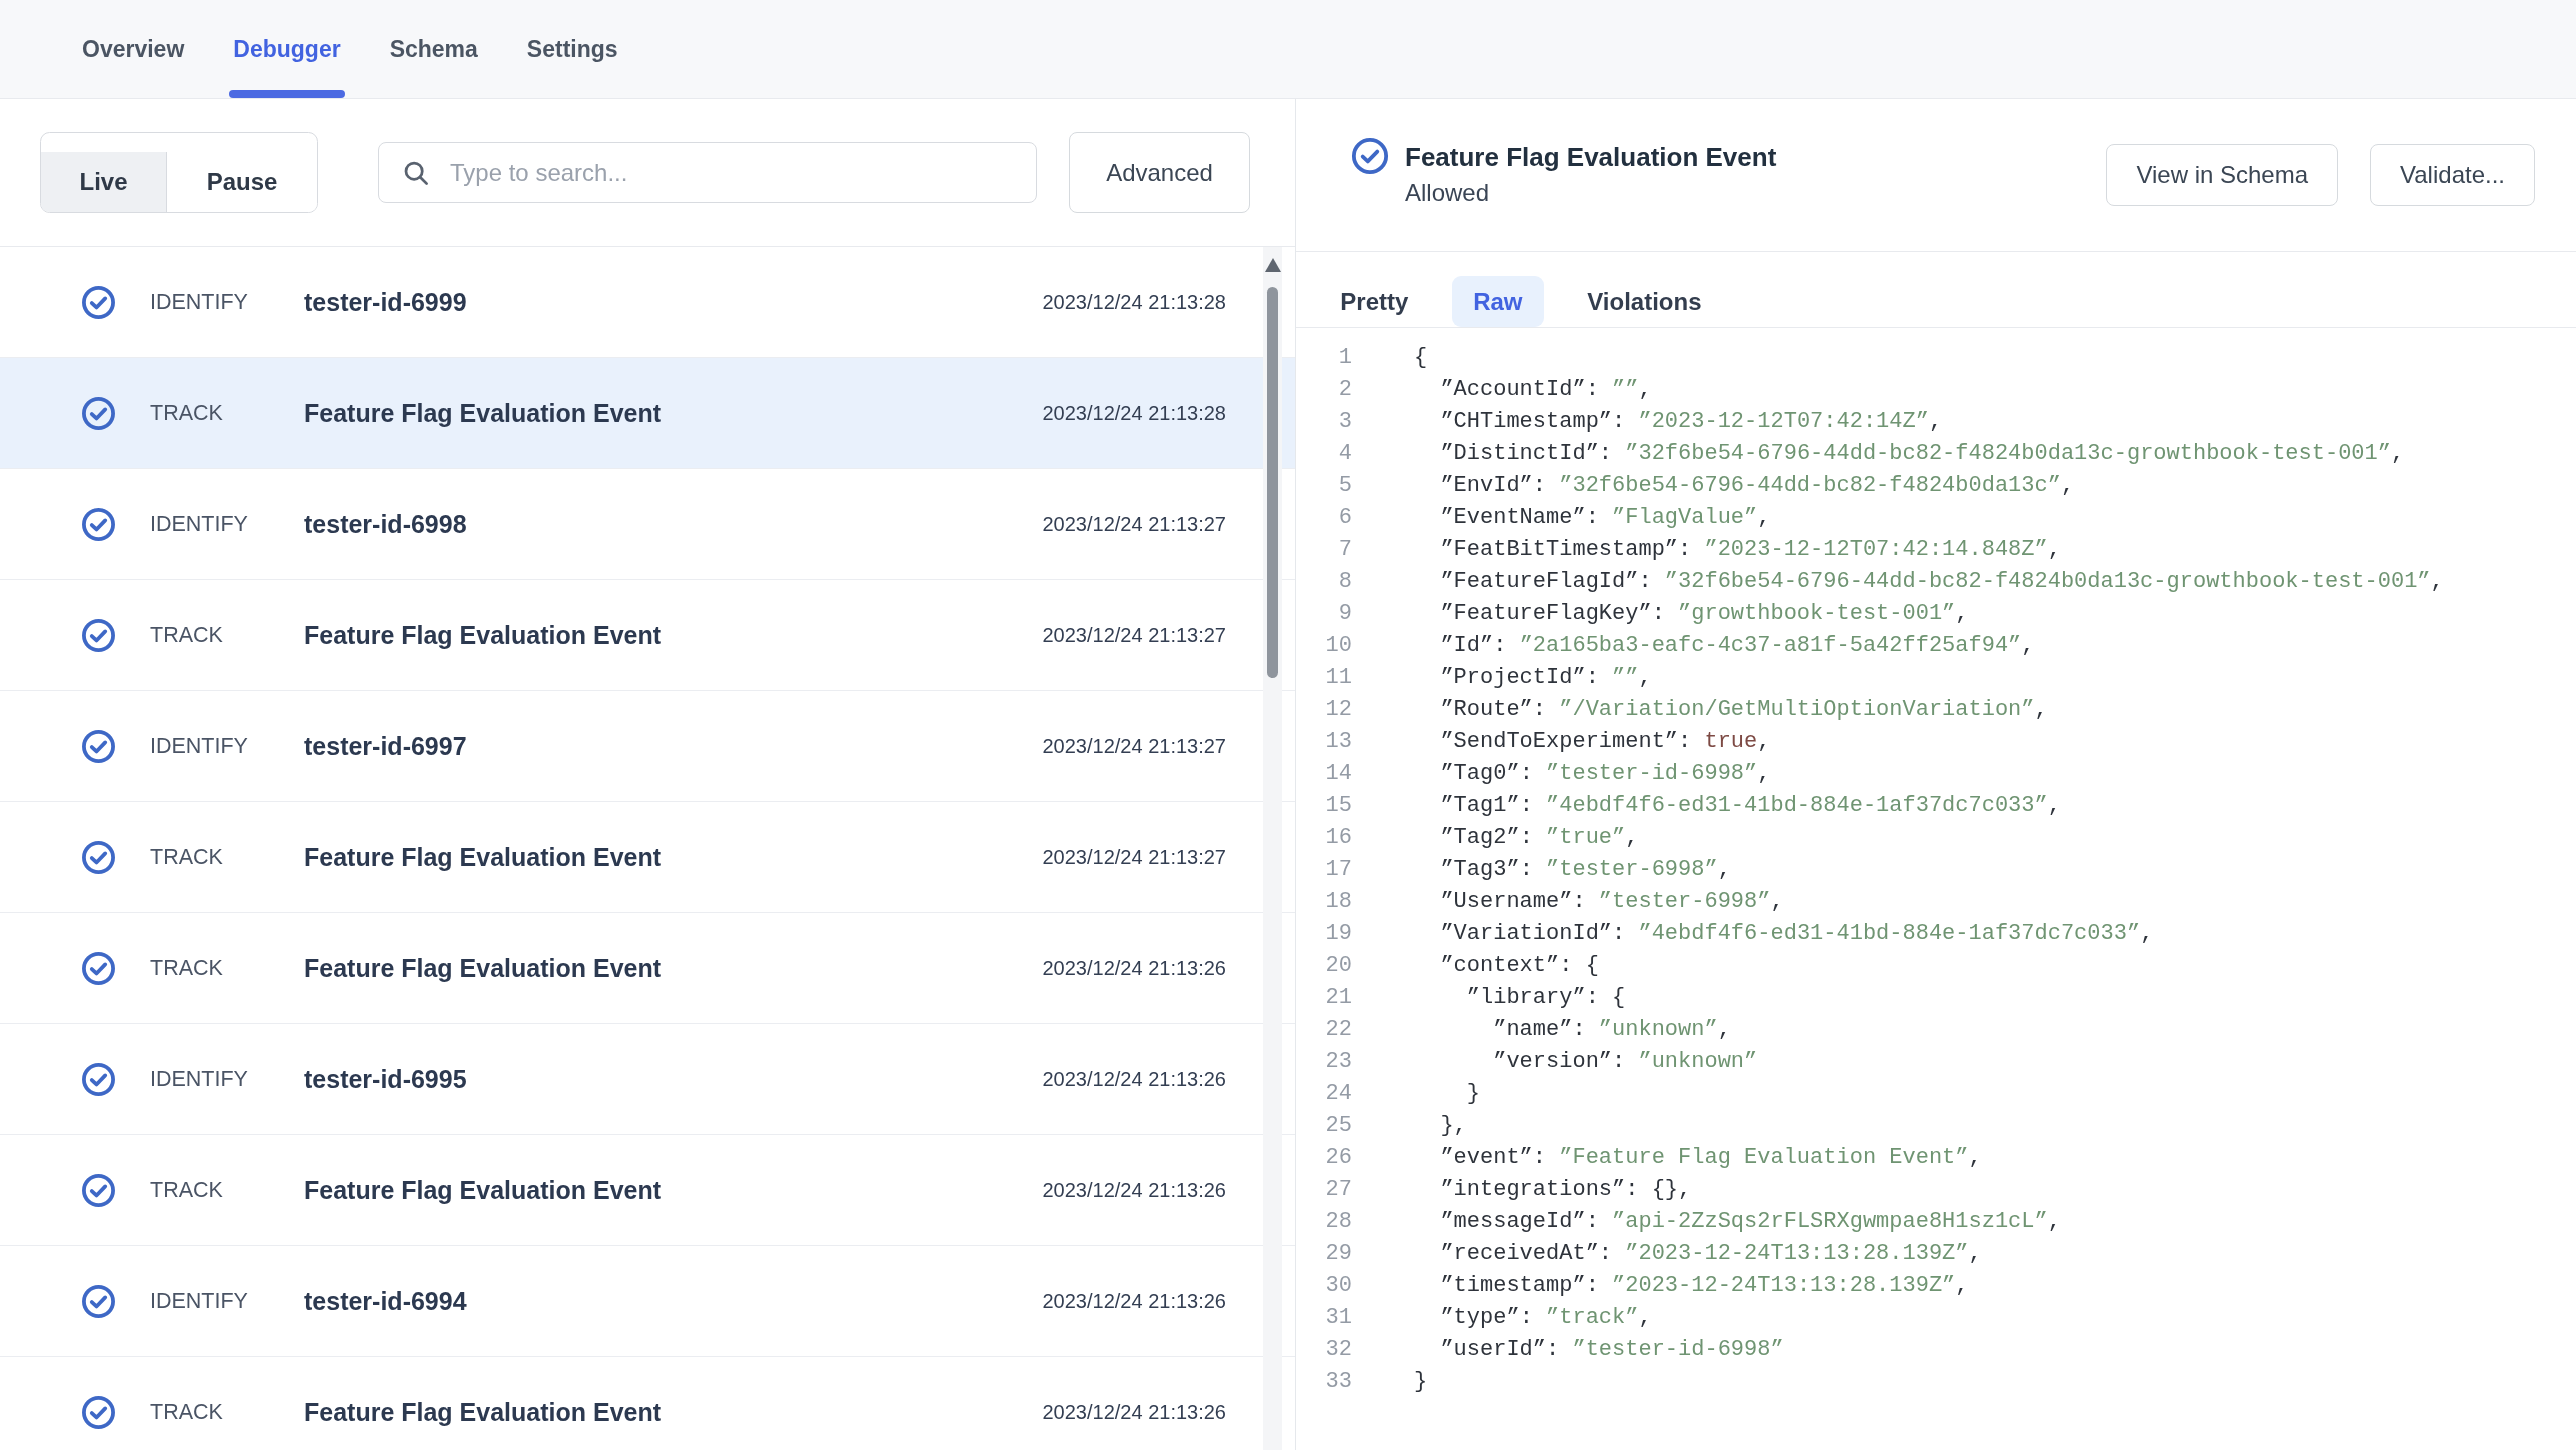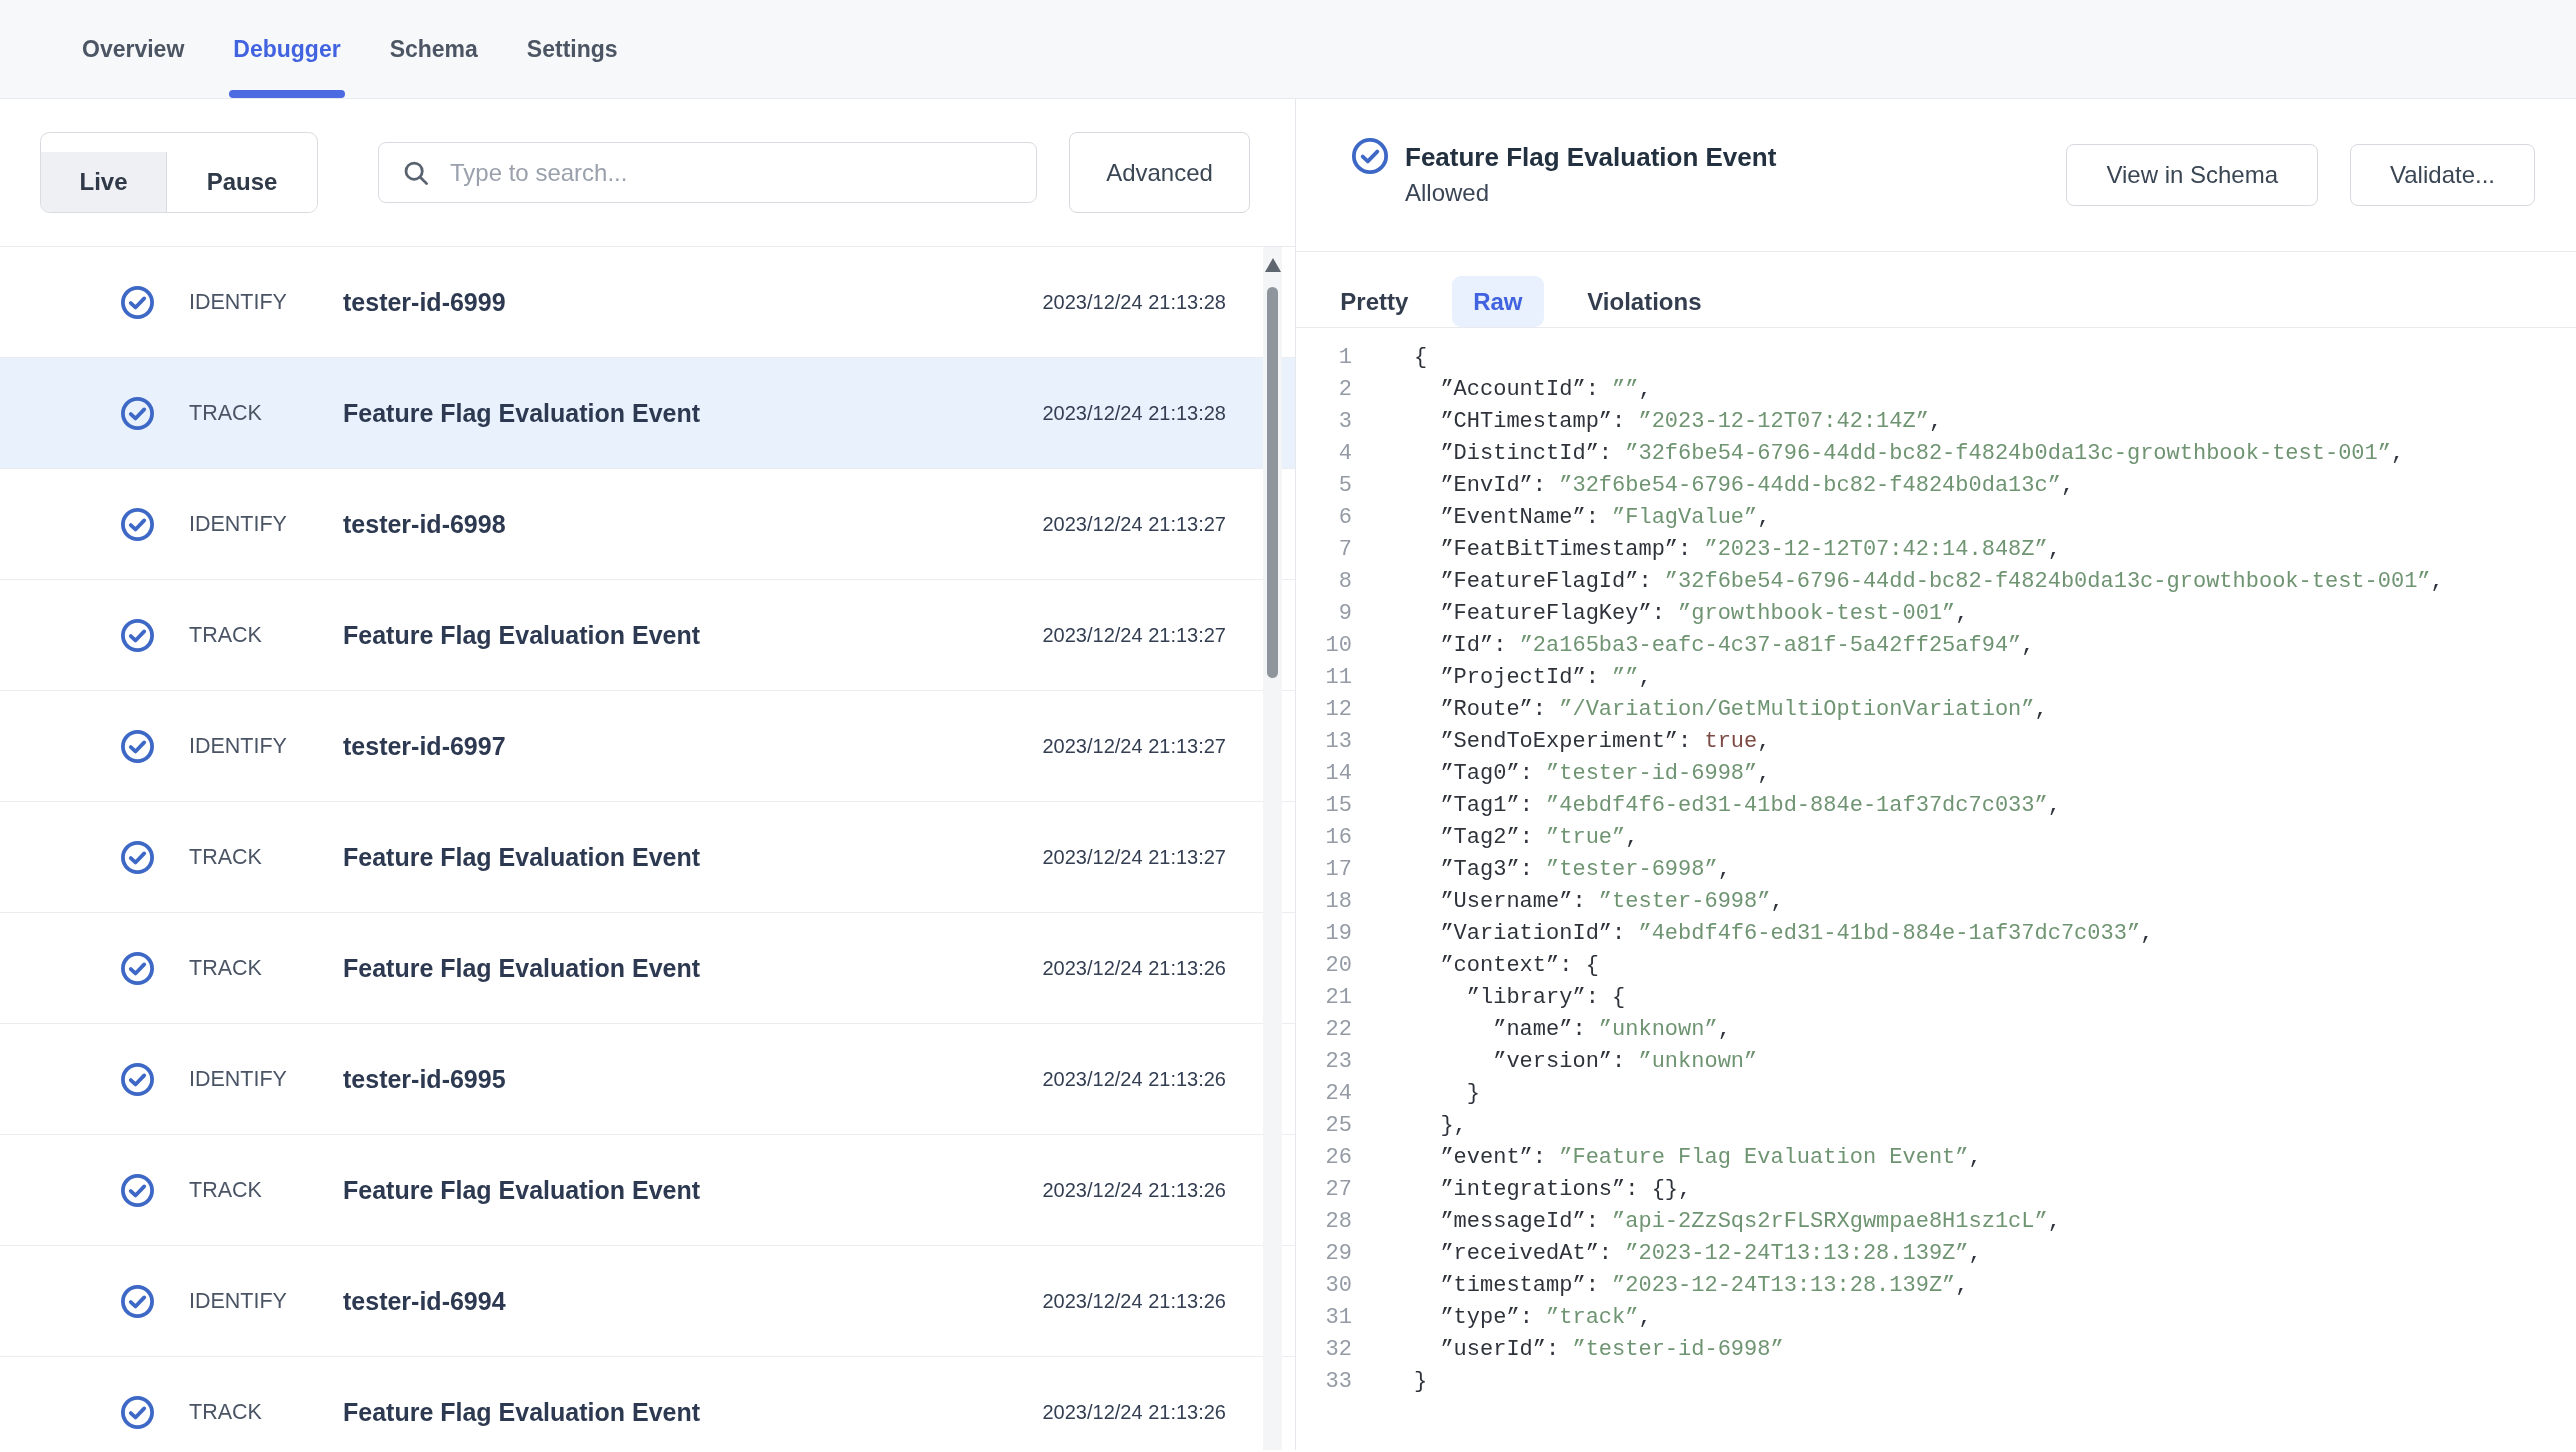--- a/index.html
+++ b/index.html
@@ -37,21 +37,21 @@
     font-size:24px; color:#333; font-family:"Liberation Sans", sans-serif; background:transparent; }
   .search-box input::placeholder { color:#9aa1ac; }
   .btn { display:flex; align-items:center; justify-content:center; background:#fff;
     border:1.6px solid #d6dade; border-radius:8px; font-size:24px; color:#3b4654;
     cursor:pointer; font-family:"Liberation Sans", sans-serif; }
   .advanced-btn { margin-left:auto; width:181px; height:81px; }
 
   
   .event-list { flex:1; position:relative; overflow:hidden; }
   .rows {}
-  .event-row { height:111px; display:flex; align-items:center; padding-left:120px;
+  .event-row { height:111px; display:flex; align-items:center; padding-left:81px;
     border-bottom:0.8px solid #ebedf1; cursor:pointer; }
   .event-row.selected { background:#e9f1fc; }
   .row-icon { width:35px; height:35px; flex:none; }
   .row-type { margin-left:34px; width:154px; flex:none; font-size:21.5px; color:#4a5465; }
   .row-name { flex:1; font-size:25px; font-weight:600; color:#2c3950; }
   .row-time { margin-right:69px; font-size:20px; color:#333e52; }
 
   
   .scrollbar { position:absolute; top:0; right:12.7px; width:19px; height:100%;
     background:#f4f5f7; }
@@ -62,21 +62,21 @@
     border-radius:5.6px; background:#8f959d; cursor:pointer; }
 
   
   .detail-header { height:153px; flex:none; display:flex; align-items:center;
     padding:0 41px 0 55px; border-bottom:1.6px solid #e8eaee; }
   .status-icon { width:38px; height:38px; flex:none; align-self:flex-start; margin-top:38px; }
   .title-block { margin-left:16px; }
   .detail-title { font-size:26px; font-weight:600; color:#22303f; line-height:35px; }
   .detail-status { font-size:24px; color:#3a4555; line-height:35px; }
   .header-buttons { margin-left:auto; display:flex; gap:32px; }
-  .hdr-btn { height:62px; padding:0 39px; }
+  .hdr-btn { height:62px; padding:0 29px; }
 
   
   .view-tabs { height:76px; flex:none; display:flex; align-items:flex-end;
     padding-left:30px; border-bottom:1.6px solid #e8eaee; }
   .vtab { margin-right:29px; padding:0 14.3px; height:51px; display:flex; align-items:center;
     font-size:24px; font-weight:600; color:#333d4e; border-radius:8px; cursor:pointer; }
   .vtab.active { background:#e8f1fd; color:#4263e0; padding:0 21.5px;border-radius:9px; }
 
   
   .code-area { flex:1; overflow:hidden; padding-top:14.3px;

